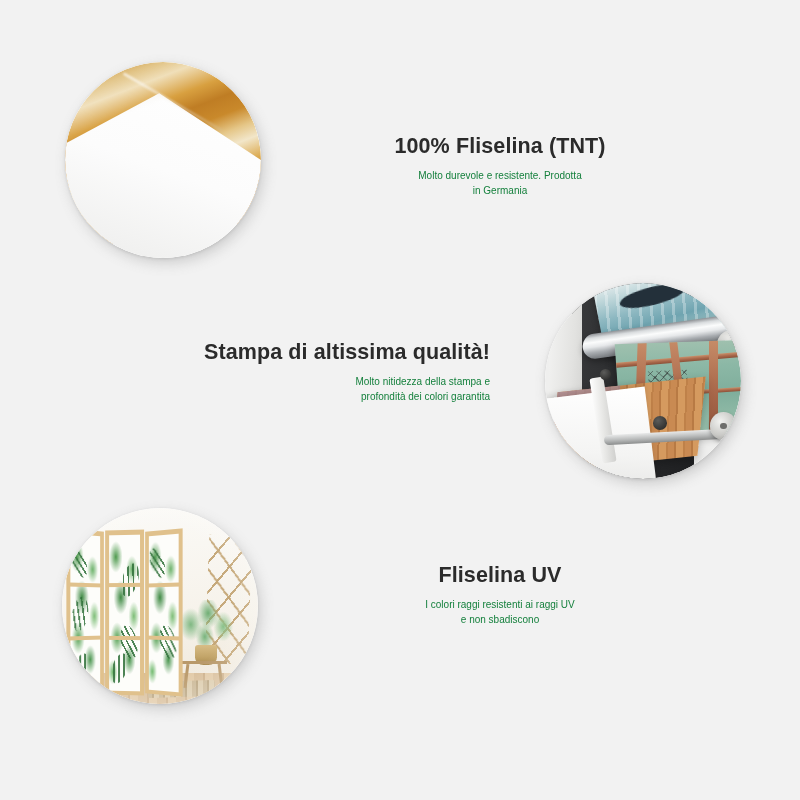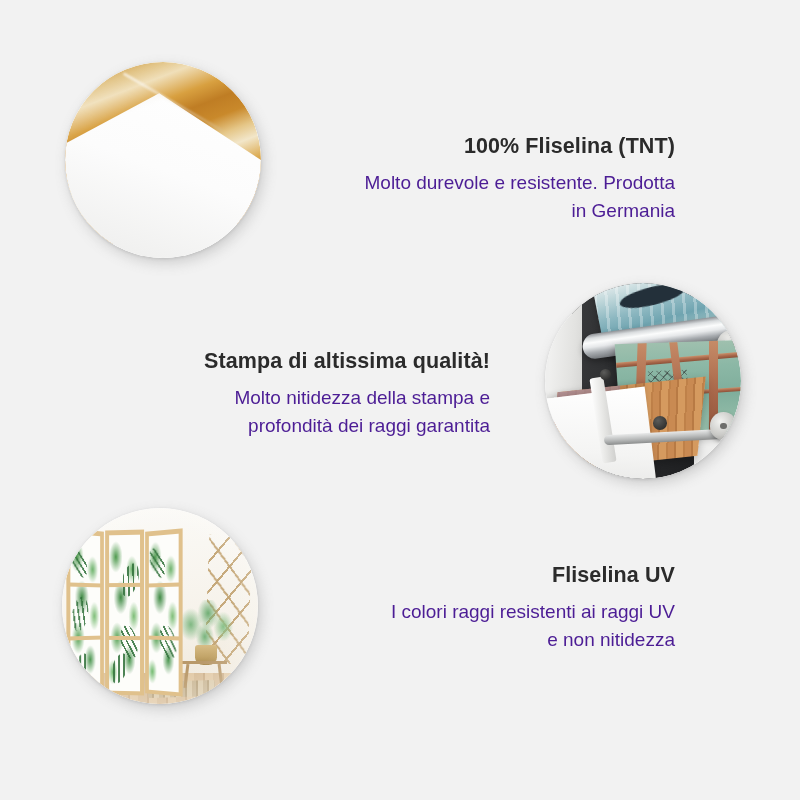--- a/index.html
+++ b/index.html
@@ -49,26 +49,26 @@
   .feature-title {
     font-size: 21.5px;
     font-weight: bold;
     color: #2b2b2b;
     letter-spacing: 0.1px;
     margin: 0 0 9px 0;
     line-height: 1.2;
     white-space: nowrap;
   }
   .feature-desc {
-    font-size: 19px;
-    color: #4c1d95;
+    font-size: 10px;
+    color: #15803d;
     line-height: 1.48;
     margin: 0;
   }
-  .align-left  { text-align: right; }
+  .align-left  { text-align: center; }
   .align-right { text-align: right; }
 
   
   .wp-base {
     position: absolute;
     inset: 0;
     background: #fbfbfa;
   }
   
   .wp-stripes {
@@ -555,25 +555,25 @@
         <div class="pr-sheet-curl"></div>
         <div class="pr-rail"></div>
         <div class="pr-knob"></div>
         <div class="pr-knob k2"></div>
         <div class="pr-roller-cap lower">
           <div class="pr-roller-cap-dot"></div>
         </div>
       </div>
     </div>
 
-    <div class="text-block align-right" style="left:120px; top:349px; width:370px;">
+    <div class="text-block align-right" style="left:120px; top:340px; width:370px;">
       <p class="feature-title">Stampa di altissima qualità!</p>
       <p class="feature-desc">
         <span>Molto nitidezza della stampa e</span><br>
-        <span>profondità dei raggi garantita</span>
+        <span>profondità dei colori garantita</span>
       </p>
     </div>
   </div>
 
   <div class="feature">
 
     <div class="badge" style="left:62px; top:508px; width:196px; height:196px;">
       <div class="badge-inner">
         <div class="tr-base"></div>
         <div class="tr-trellis"></div>
@@ -613,18 +613,18 @@
           </div>
         </div>
         <div class="tr-vignette"></div>
       </div>
     </div>
 
     <div class="text-block align-left" style="left:325px; top:563px; width:350px;">
       <p class="feature-title">Fliselina UV</p>
       <p class="feature-desc">
         <span>I colori raggi resistenti ai raggi UV</span><br>
-        <span>e non nitidezza</span>
+        <span>e non sbadiscono</span>
       </p>
     </div>
   </div>
 
 </div>
 
 </body></html>

